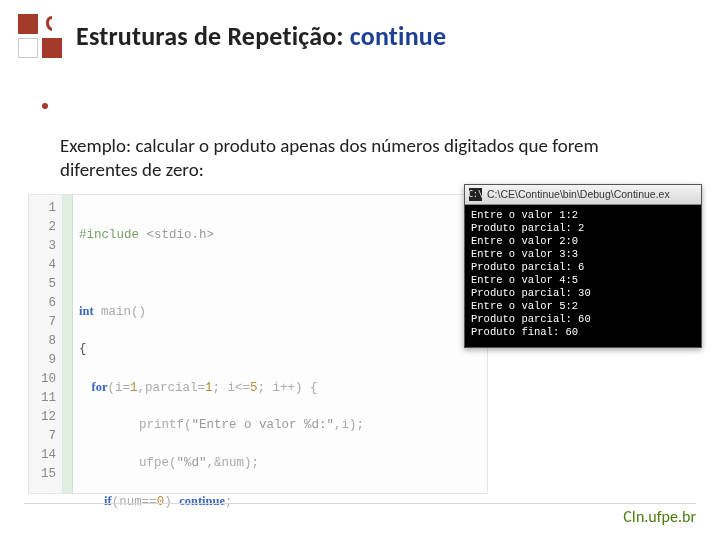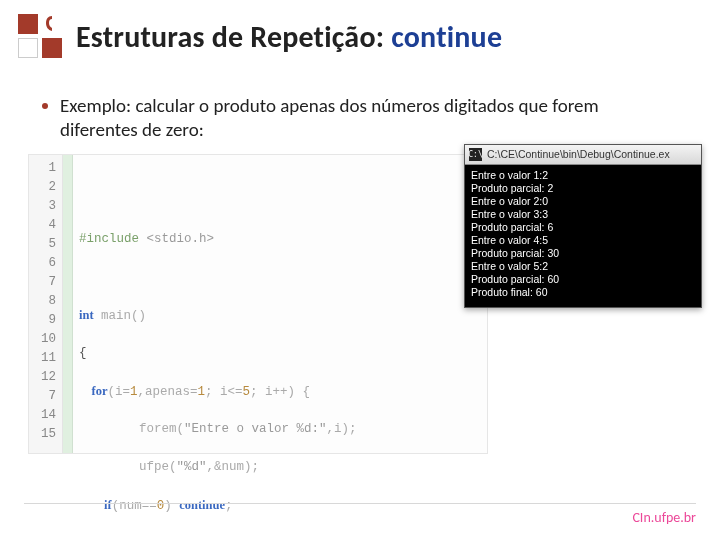--- a/index.html
+++ b/index.html
@@ -23,41 +23,42 @@
     margin-right: 14px;
     flex-shrink: 0;
   }
   .logo .q { position: absolute; width: 20px; height: 20px; }
   .logo .q1 { top: 0; left: 0; background: #a33a2a; }
   .logo .q2 { top: 0; right: 0; background: #fff; }
   .logo .q2 svg { display:block; }
   .logo .q3 { bottom: 0; left: 0; background: #fff; border:1px solid #ccc; }
   .logo .q4 { bottom: 0; right: 0; background: #a33a2a; }
   .title {
-    font-size: 30px;
+    font-size: 26px;
     font-weight: 700;
     color: #222;
     letter-spacing: 0.2px;
   }
   .title .kw { color: #1d3f94; }
   .bullet-row {
     display: flex;
     padding: 28px 40px 4px 42px;
   }
   .bullet-dot {
     width: 6px; height: 6px; border-radius: 50%;
     background: #a33a2a;
     margin-top: 9px;
     margin-right: 12px;
     flex-shrink: 0;
   }
   .bullet-text {
     font-size: 19px;
     color: #222;
     line-height: 1.25;
+    margin-top: 40px;
   }
   .content-area {
     position: relative;
     margin: 8px 24px 0 28px;
     height: 310px;
   }
   .editor {
     position: absolute;
     left: 0; top: 0;
     width: 460px;
@@ -77,25 +78,24 @@
     padding: 4px 6px 4px 0;
     color: #888;
   }
   .gutter div { height: 19px; }
   .foldbar {
     width: 10px;
     background: #e0f0e0;
     border-right: 1px solid #d0e0d0;
   }
   .code {
-    padding: 20px 6px;
+    padding: 12px 6px;
     color: #aaa;
     white-space: pre;
     position: relative;
-    margin-top: 36px;
   }
   .code .ln { height: 19px; display: block; }
   .code .kw1 { color: #7aa06a; }
   .code .kw2 { color: #3a68c0; font-weight: 700; font-family: Liberation Serif, serif; }
   .code .str { color: #9a9a9a; }
   .code .cm  { color: #9a9a9a; }
   .code .nm  { color: #b78a3e; }
   .code .dark { color: #555; }
   .console {
     position: absolute;
@@ -120,33 +120,33 @@
   .console-titlebar .cicon {
     width: 13px; height: 13px;
     background: #222;
     margin-right: 5px;
     display: inline-flex;
     align-items: center; justify-content: center;
     color:#eee; font-size:8px; font-family:monospace;
   }
   .console-body {
     padding: 4px 6px 8px 6px;
-    font-family: Liberation Sans, sans-serif;
+    font-family: Liberation Mono, monospace;
     font-size: 10.5px;
     line-height: 13px;
     color: #fff;
     white-space: pre;
     border-radius: 23px;
   }
   .footer {
     position: absolute;
     right: 24px;
     bottom: 14px;
-    font-size: 14px;
-    color: #ec4899;
+    font-size: 16px;
+    color: #4d7c0f;
   }
   .divider {
     position: absolute;
     left: 24px; right: 24px; bottom: 36px;
     height: 1px; background: #d8d8d8;
   }
 </style>
 </head>
 <body>
 
@@ -190,22 +190,22 @@
       <div>7</div>
       <div>14</div>
       <div>15</div>
     </div>
     <div class="foldbar"></div>
     <div class="code">
 <span class="ln"><span class="kw1">#include </span><span class="str">&lt;stdio.h&gt;</span></span>
 <span class="ln"></span>
 <span class="ln"><span class="kw2">int</span><span> main()</span></span>
 <span class="ln dark">{</span>
-<span class="ln"><span class="kw2">    for</span><span>(i=</span><span class="nm">1</span><span>,apenas=</span><span class="nm">1</span><span>; i&lt;=</span><span class="nm">5</span><span>; i++) {</span></span>
-<span class="ln"><span>        forem(</span><span class="str">"Entre o valor %d:"</span><span>,i);</span></span>
+<span class="ln"><span class="kw2">    for</span><span>(i=</span><span class="nm">1</span><span>,parcial=</span><span class="nm">1</span><span>; i&lt;=</span><span class="nm">5</span><span>; i++) {</span></span>
+<span class="ln"><span>        printf(</span><span class="str">"Entre o valor %d:"</span><span>,i);</span></span>
 <span class="ln"><span>        ufpe(</span><span class="str">"%d"</span><span>,&amp;num);</span></span>
 <span class="ln"><span class="kw2">        if</span><span>(num==</span><span class="nm">0</span><span>) </span><span class="kw2">continue</span><span>;</span></span>
 
 
 
 
 
     </div>
   </div>
 

